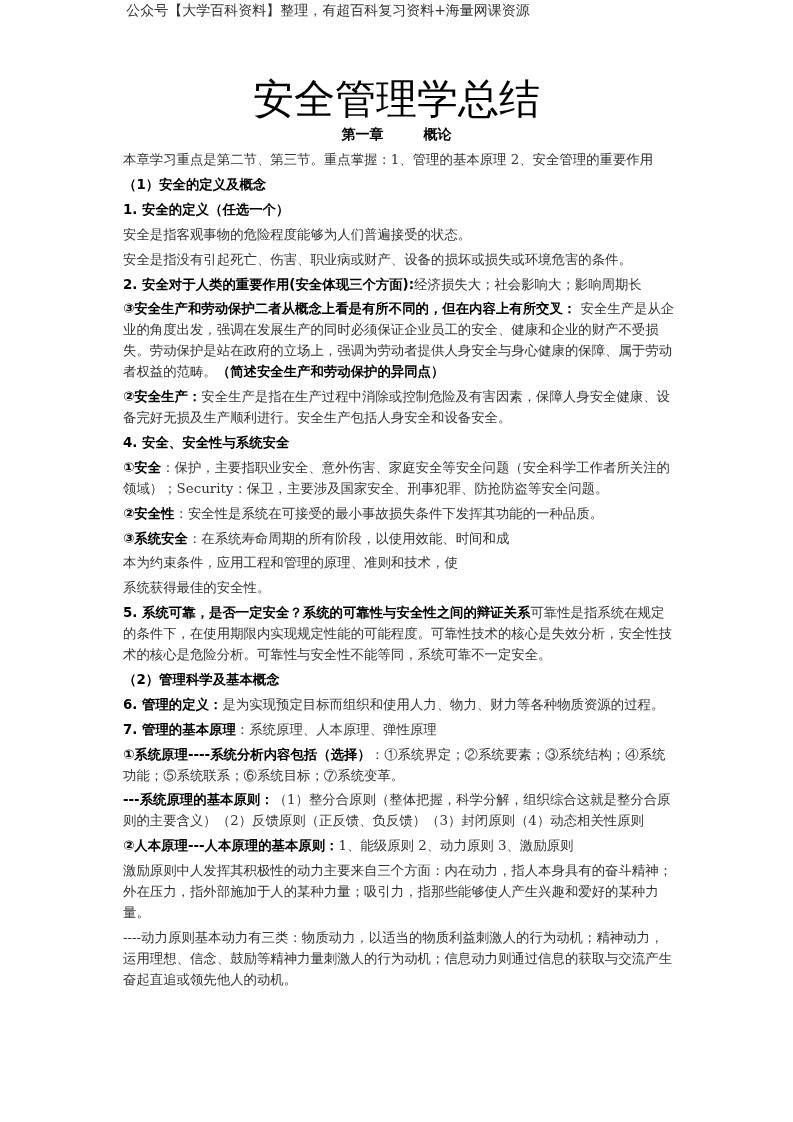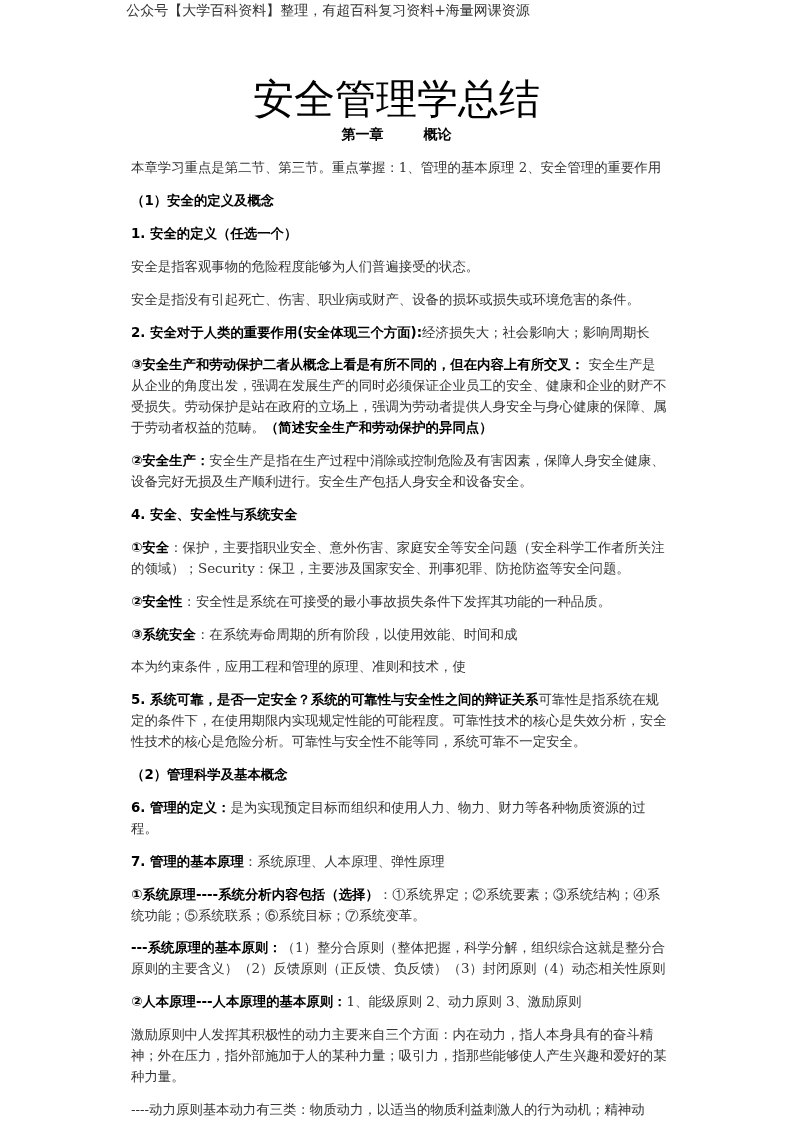--- a/index.html
+++ b/index.html
@@ -7,21 +7,21 @@
          font-family:"DejaVu Serif","Liberation Serif",serif; color:#222; }
   .watermark { position:absolute; top:2px; left:0; width:656px; text-align:center;
                font-size:14px; color:#333; letter-spacing:0px; }
   .title { position:absolute; top:72px; left:0; width:793px; text-align:center;
            font-family:"DejaVu Sans","Liberation Sans",sans-serif; font-size:41px; color:#000; }
   .chapter { position:absolute; top:126px; left:0; width:793px; text-align:center;
              font-size:14px; font-weight:bold; color:#000; }
   .chapter span { margin:0 20px; }
   .content { position:absolute; top:146px; left:119px; width:560px;
              font-size:13.4px; line-height:20.9px; }
-  .content p { margin:12px; }
+  .content p { margin:4px; }
   .b { font-weight:bold; color:#000; font-family:"DejaVu Sans","Liberation Sans",sans-serif; }
   .t { color:#333; }
 </style>
 </head>
 <body>
 
 <div class="watermark">公众号【大学百科资料】整理，有超百科复习资料+海量网课资源</div>
 <div class="title">安全管理学总结</div>
 <div class="chapter">
   <span>第一章</span><span>概论</span>
@@ -34,20 +34,21 @@
   <p><span class="b"></span><span class="t">安全是指客观事物的危险程度能够为人们普遍接受的状态。</span></p>
   <p><span class="b"></span><span class="t">安全是指没有引起死亡、伤害、职业病或财产、设备的损坏或损失或环境危害的条件。</span></p>
   <p><span class="b">2. 安全对于人类的重要作用(安全体现三个方面):</span><span class="t">经济损失大；社会影响大；影响周期长</span></p>
   <p><span class="b">③安全生产和劳动保护二者从概念上看是有所不同的，但在内容上有所交叉：</span><span class="t"> 安全生产是从企业的角度出发，强调在发展生产的同时必须保证企业员工的安全、健康和企业的财产不受损失。劳动保护是站在政府的立场上，强调为劳动者提供人身安全与身心健康的保障、属于劳动者权益的范畴。</span><span class="b">（简述安全生产和劳动保护的异同点）</span></p>
   <p><span class="b">②安全生产：</span><span class="t">安全生产是指在生产过程中消除或控制危险及有害因素，保障人身安全健康、设备完好无损及生产顺利进行。安全生产包括人身安全和设备安全。</span></p>
   <p><span class="b">4. 安全、安全性与系统安全</span><span class="t"></span></p>
   <p><span class="b">①安全</span><span class="t">：保护，主要指职业安全、意外伤害、家庭安全等安全问题（安全科学工作者所关注的领域）；Security：保卫，主要涉及国家安全、刑事犯罪、防抢防盗等安全问题。</span></p>
   <p><span class="b">②安全性</span><span class="t">：安全性是系统在可接受的最小事故损失条件下发挥其功能的一种品质。</span></p>
   <p><span class="b">③系统安全</span><span class="t">：在系统寿命周期的所有阶段，以使用效能、时间和成</span></p>
   <p><span class="b"></span><span class="t">本为约束条件，应用工程和管理的原理、准则和技术，使</span></p>
+  <p><span class="b"></span><span class="t">系统获得最佳的安全性。</span></p>
   <p><span class="b">5. 系统可靠，是否一定安全？系统的可靠性与安全性之间的辩证关系</span><span class="t">可靠性是指系统在规定的条件下，在使用期限内实现规定性能的可能程度。可靠性技术的核心是失效分析，安全性技术的核心是危险分析。可靠性与安全性不能等同，系统可靠不一定安全。</span></p>
   <p><span class="b">（2）管理科学及基本概念</span><span class="t"></span></p>
   <p><span class="b">6. 管理的定义：</span><span class="t">是为实现预定目标而组织和使用人力、物力、财力等各种物质资源的过程。</span></p>
   <p><span class="b">7. 管理的基本原理</span><span class="t">：系统原理、人本原理、弹性原理</span></p>
   <p><span class="b">①系统原理----系统分析内容包括（选择）</span><span class="t">：①系统界定；②系统要素；③系统结构；④系统功能；⑤系统联系；⑥系统目标；⑦系统变革。</span></p>
   <p><span class="b">---系统原理的基本原则：</span><span class="t">（1）整分合原则（整体把握，科学分解，组织综合这就是整分合原则的主要含义）（2）反馈原则（正反馈、负反馈）（3）封闭原则（4）动态相关性原则</span></p>
   <p><span class="b">②人本原理---人本原理的基本原则：</span><span class="t">1、能级原则 2、动力原则 3、激励原则</span></p>
   <p><span class="b"></span><span class="t">激励原则中人发挥其积极性的动力主要来自三个方面：内在动力，指人本身具有的奋斗精神；外在压力，指外部施加于人的某种力量；吸引力，指那些能够使人产生兴趣和爱好的某种力量。</span></p>
   <p><span class="b"></span><span class="t"> ----动力原则基本动力有三类：物质动力，以适当的物质利益刺激人的行为动机；精神动力，运用理想、信念、鼓励等精神力量刺激人的行为动机；信息动力则通过信息的获取与交流产生奋起直追或领先他人的动机。</span></p>
 </div>

